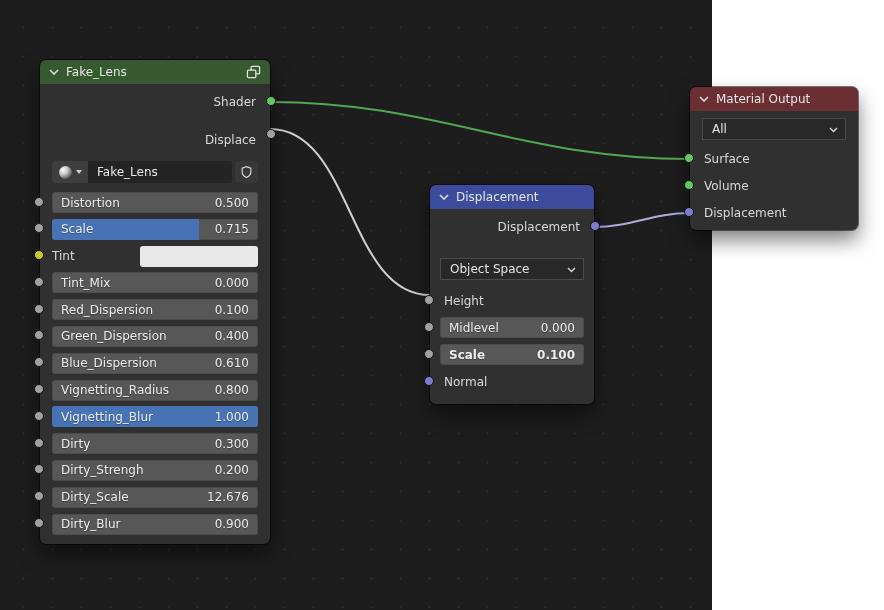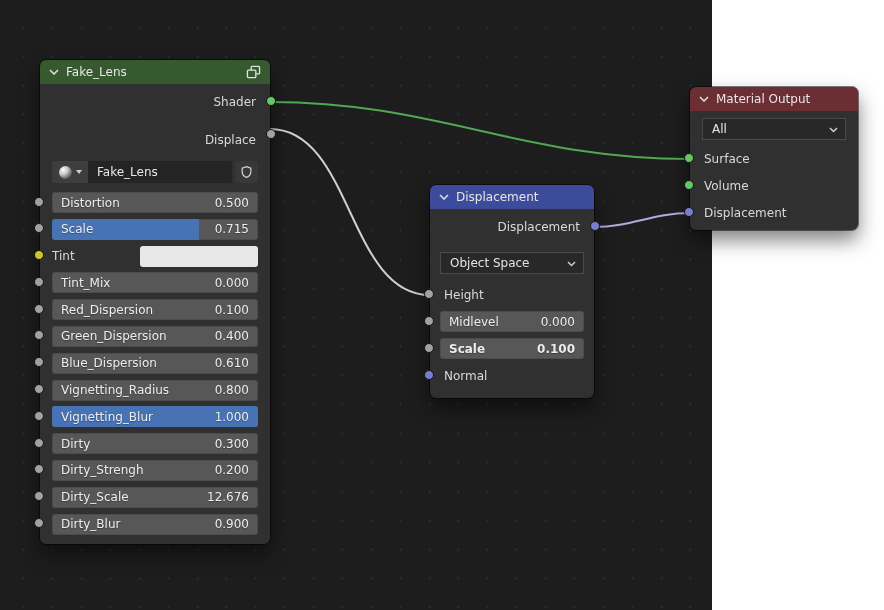--- a/index.html
+++ b/index.html
@@ -90,21 +90,21 @@
   
   .menu {
     position:relative; height:22px; background:var(--menu-bg,#282828);
     border:1px solid #4a4a4a; border-radius:0; display:flex; align-items:center;
     padding:0 9px; color:#e4e4e4;
   }
   .mchev { position:absolute; right:7px; top:8px; width:9px; height:6px; stroke:#cfcfcf; stroke-width:1.5; fill:none; }
 
   
   .dp-out { margin-top:6px; }
-  .dp-menu { margin:13px 10px 0; }
+  .dp-menu { margin:19px 10px 0; }
   .dp-height { margin-top:10px; }
   .dp-prow1 { margin-top:5px; }
   .dp-prow2 { margin-top:6px;font-weight:bold; }
   .dp-prow .slider, .node-displacement .slider { margin:0 10px; }
   .dp-normal { margin-top:6px; }
   .dp-pad { height:11px; }
 
   
   .mo-menu { margin:7px 12px 0; }
   .mo-in1 { margin-top:8px; }

